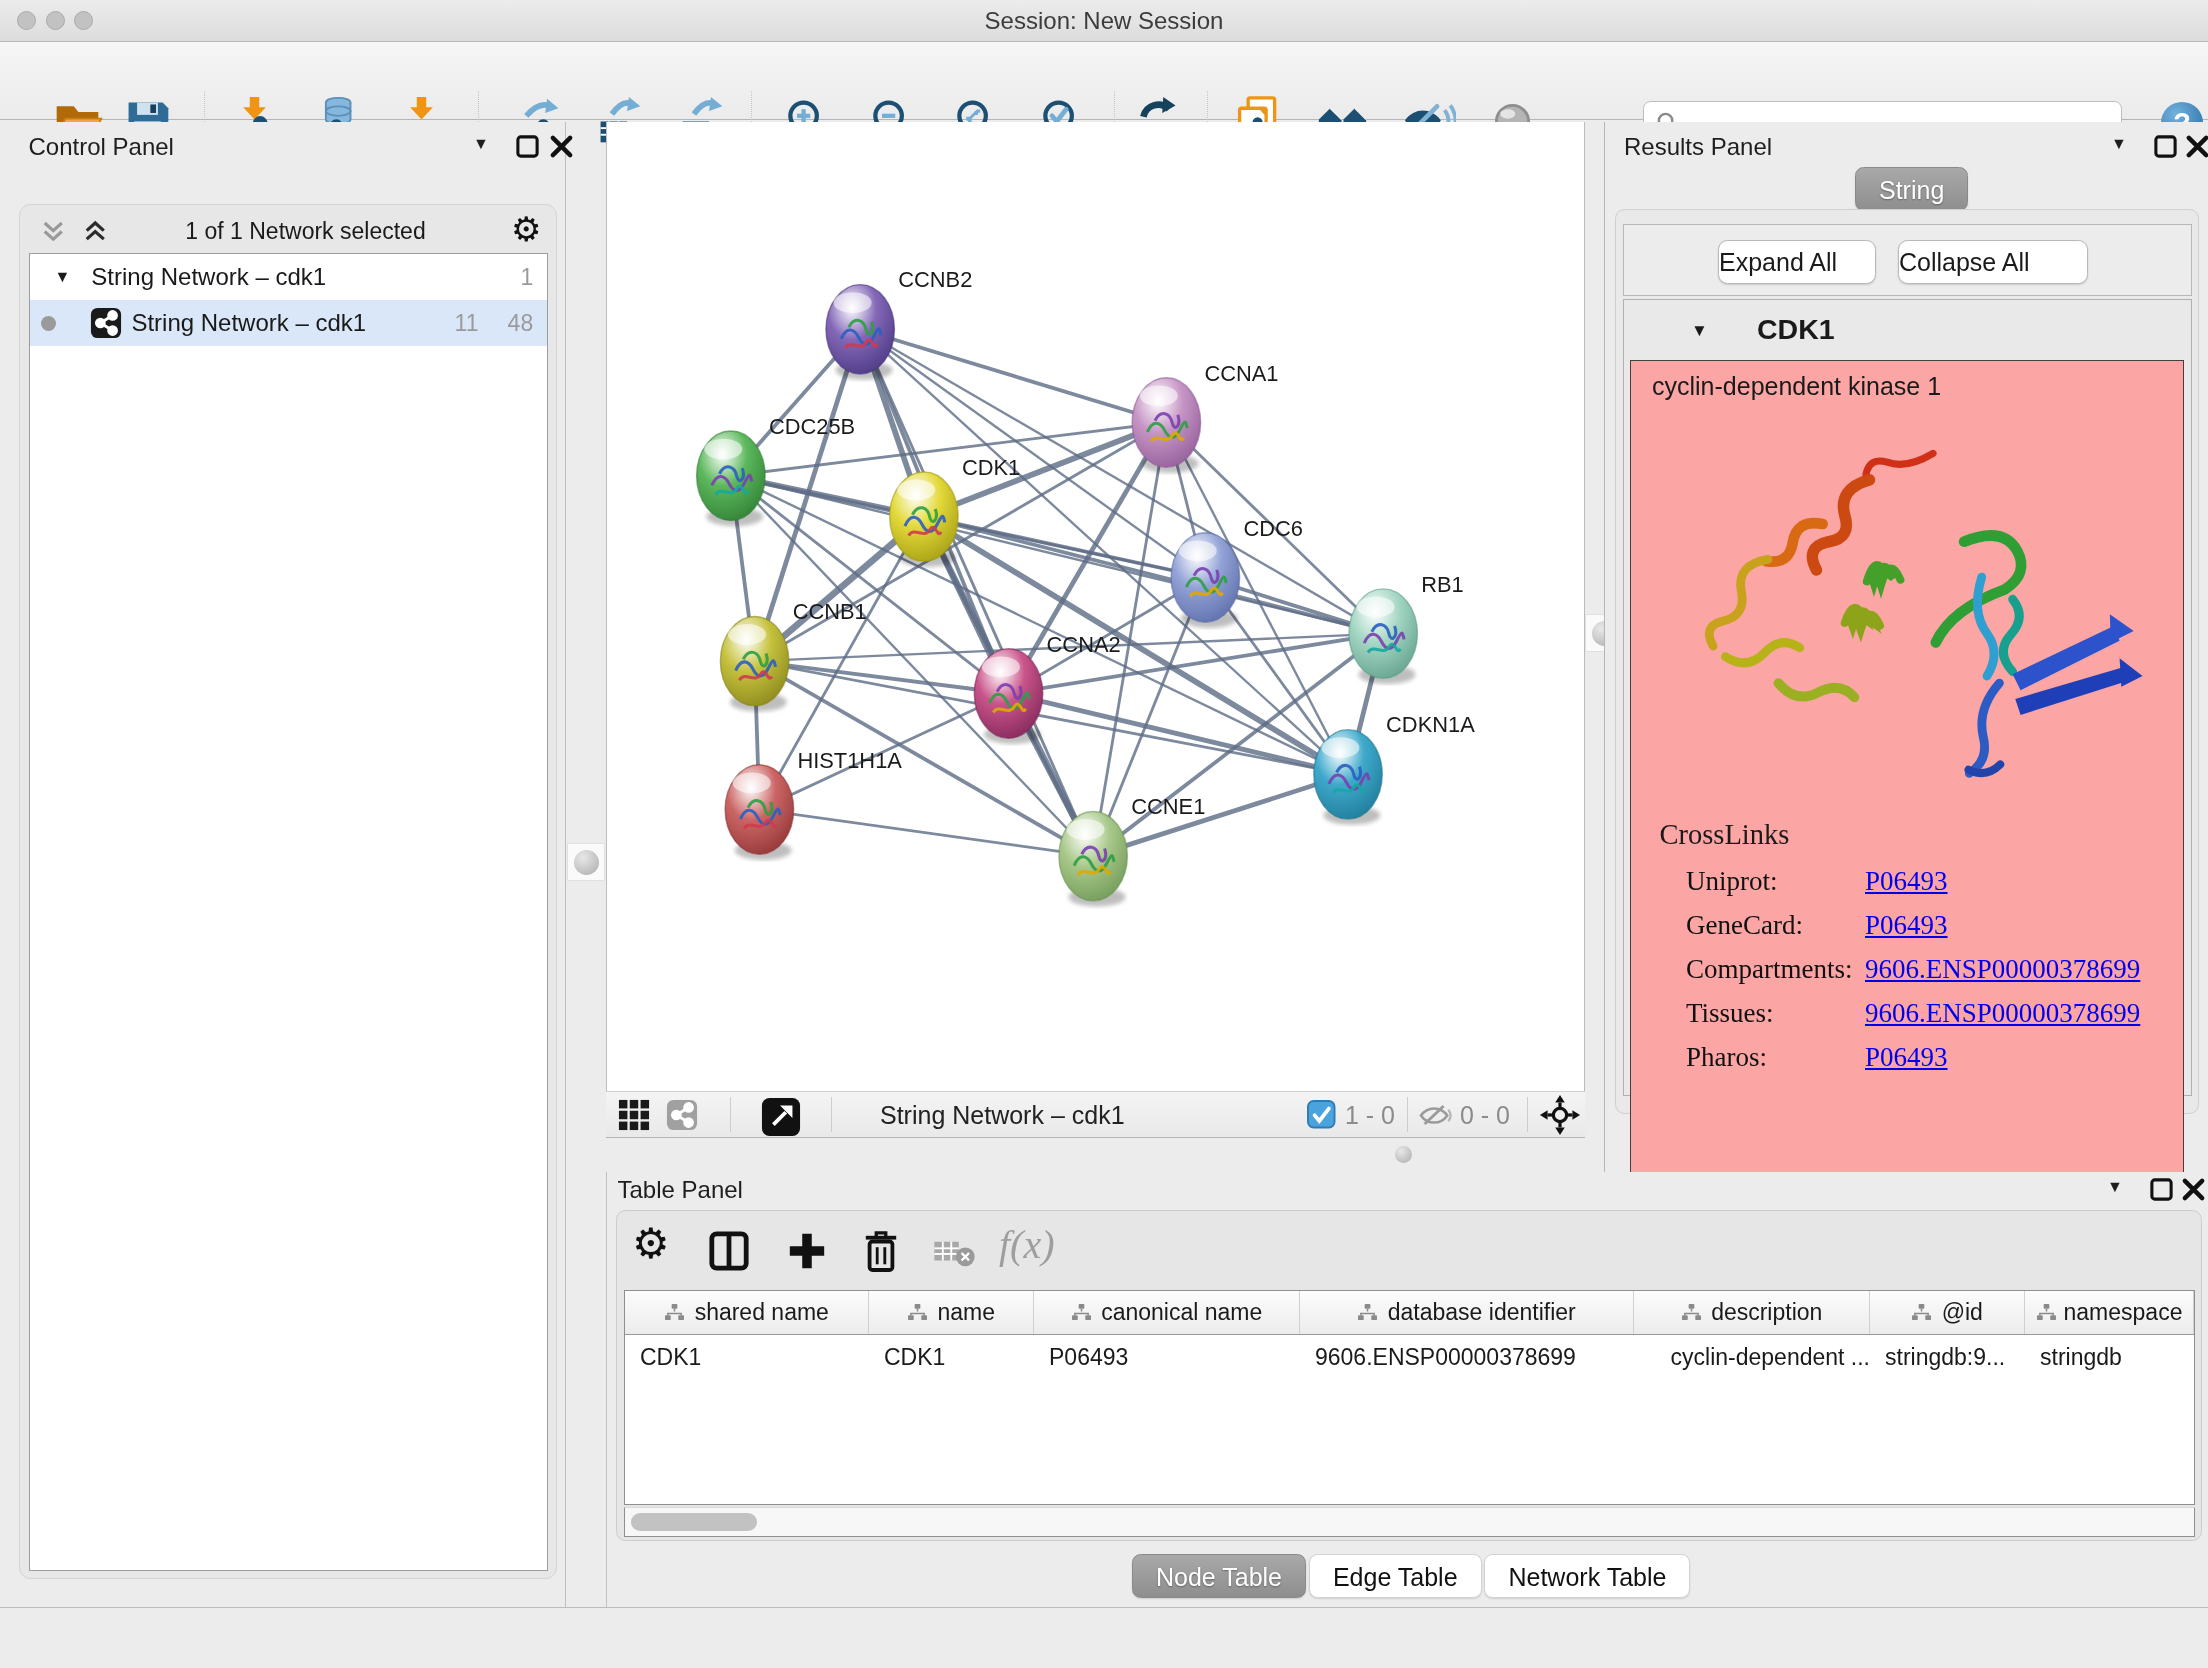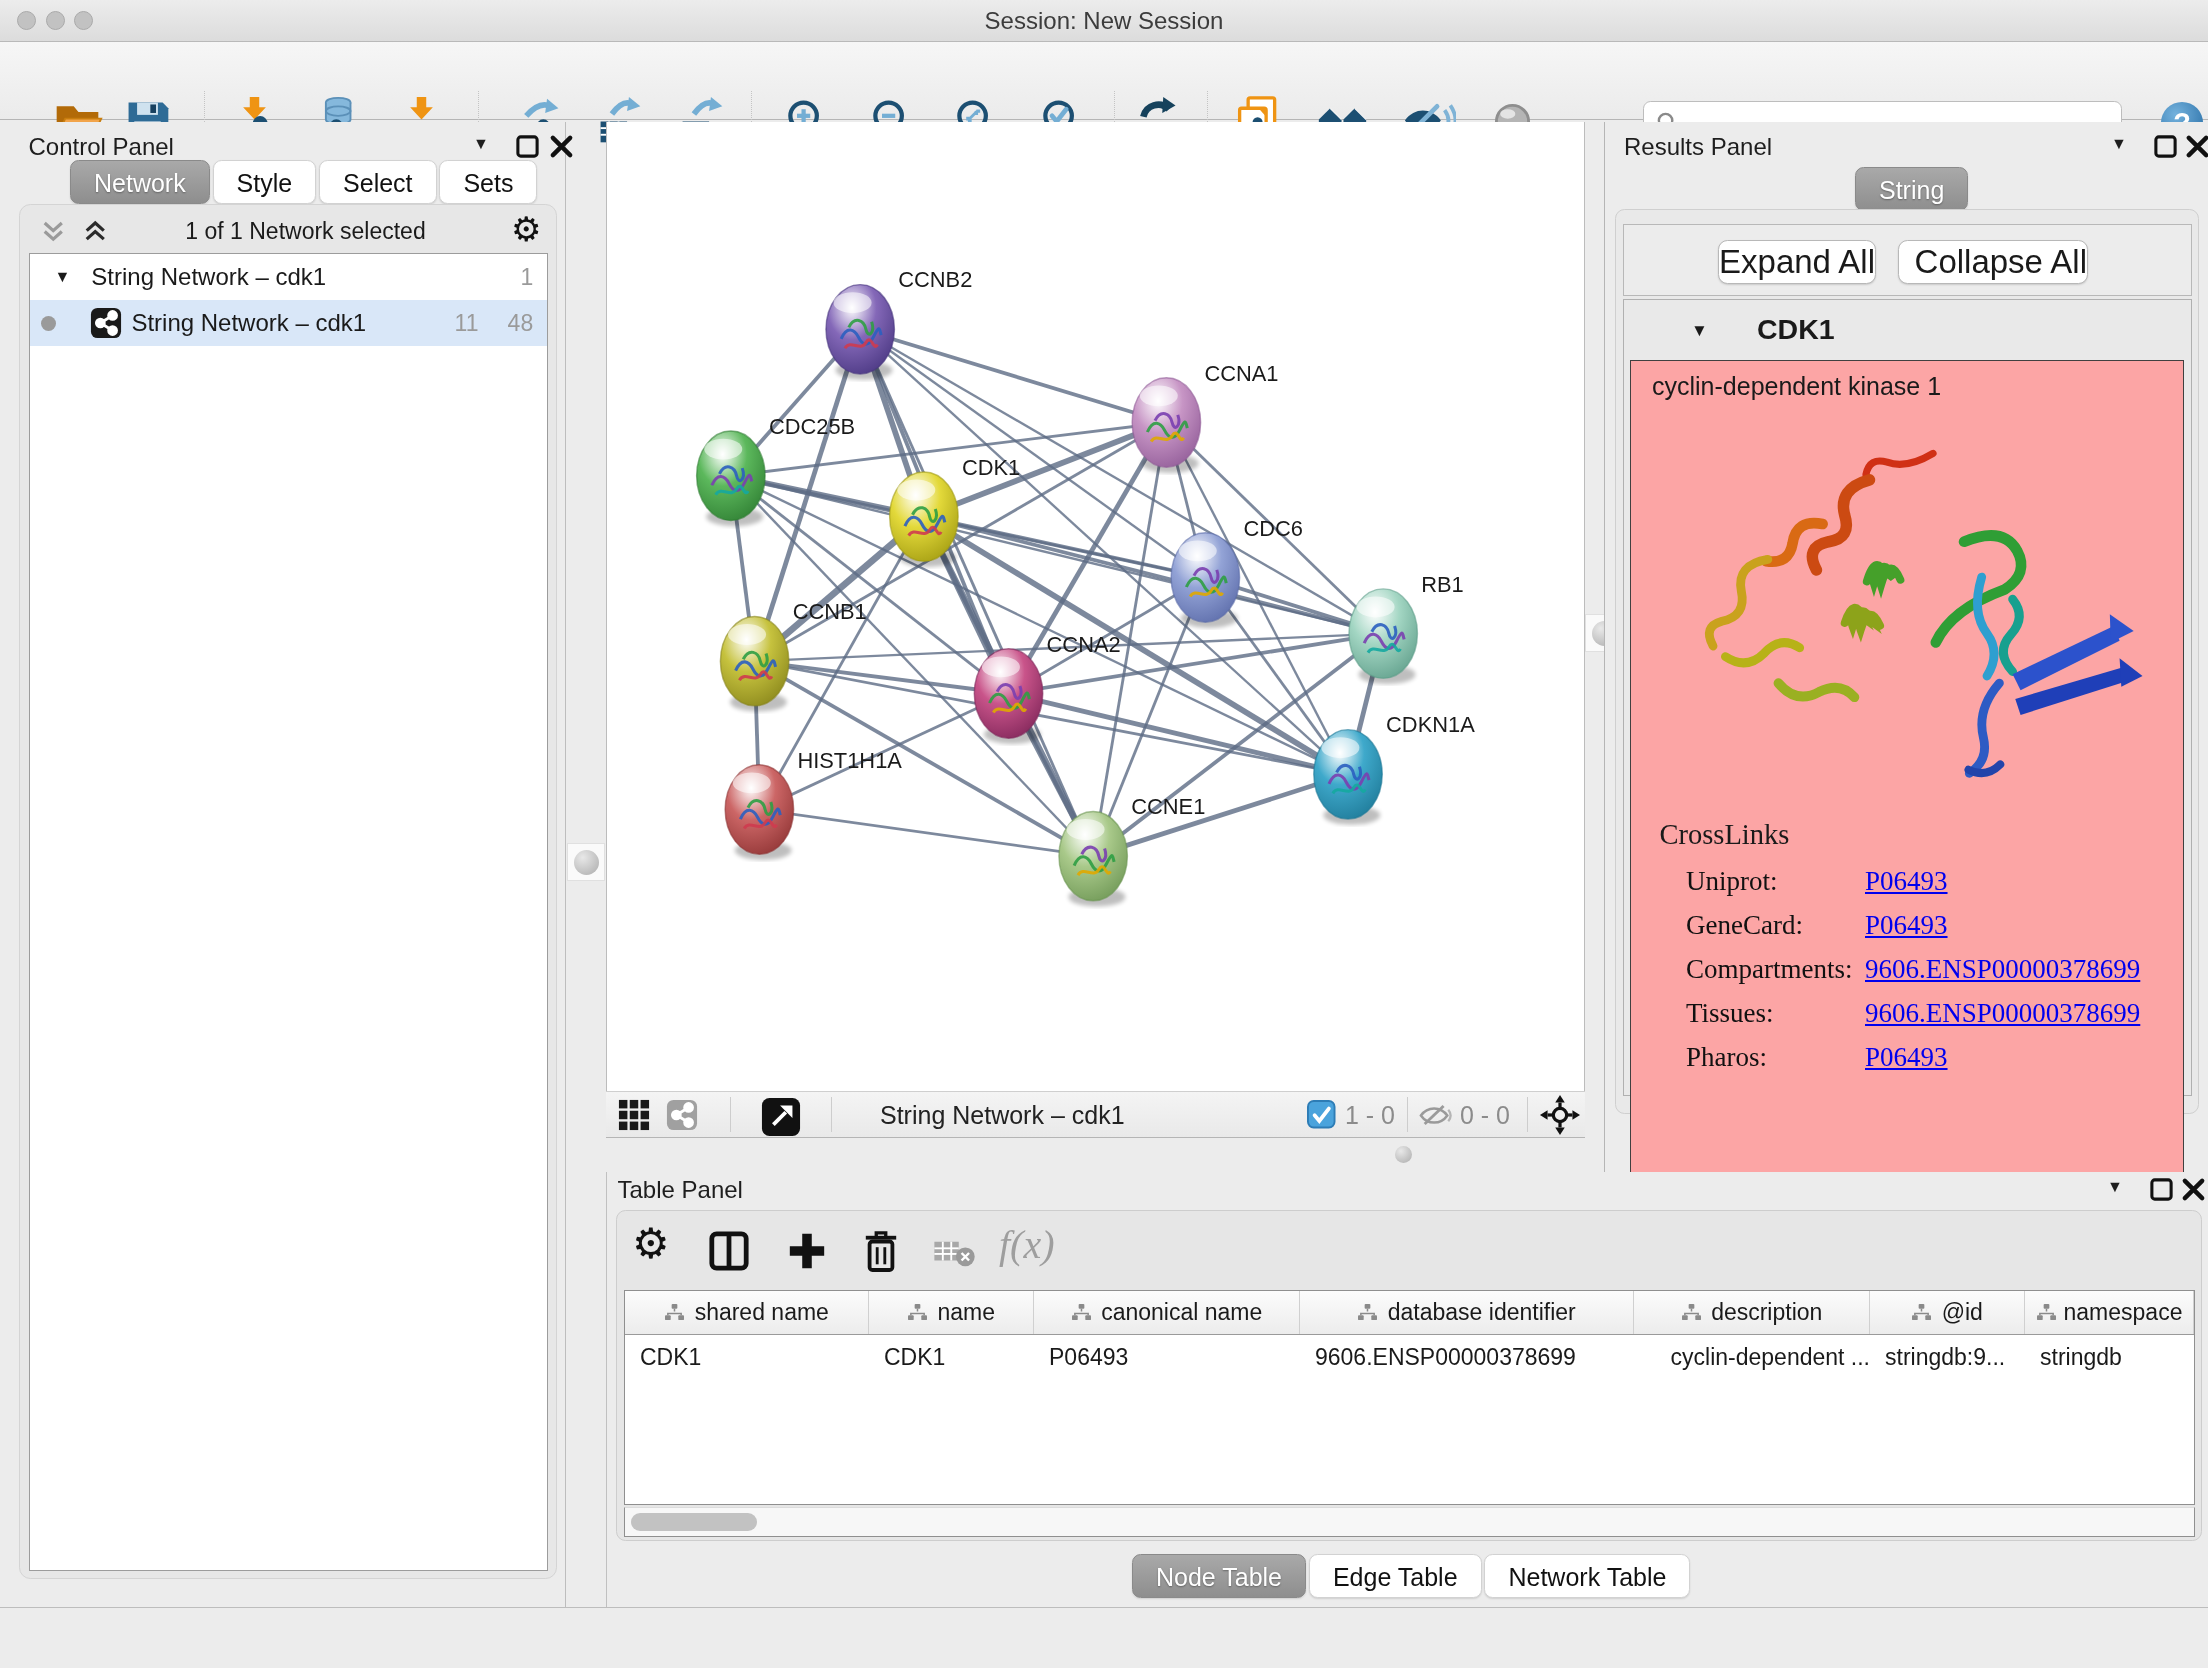--- a/index.html
+++ b/index.html
@@ -26,21 +26,21 @@
 .tree-row{height:46px;display:flex;align-items:center;font-size:24px;position:relative}
 .badge-num{color:#9a9a9a;font-size:23px}
 
 #canvas{left:606px;top:122px;width:979px;height:969px;background:#fff;border-left:1px solid #bcbcbc;border-right:1px solid #bcbcbc}
 #view-bar{left:606px;top:1091px;width:979px;height:47px;background:linear-gradient(#f4f4f4,#e9e9e9);border-top:1px solid #cfcfcf;border-bottom:1px solid #b5b5b5}
 .vsep{top:1097px;width:0;height:35px;border-left:1px solid #cdcdcd}
 
 #results-region{left:1604px;top:122px;width:605px;height:1050px;background:#ececec;border-left:1px solid #b5b5b5}
 #res-outer{left:1615px;top:209px;width:584px;height:905px;background:#e9e9e9;border:1px solid #cfcfcf;border-radius:9.5px}
 #res-btnbox{left:1623px;top:224px;width:569px;height:72px;background:#ececec;border:1px solid #b8b8b8}
-.res-btn{top:240px;height:44px;line-height:42px;background:#fff;border:1px solid #b8b8b8;border-radius:9.5px;font-size:33px;text-align:right;cursor:pointer;box-shadow:0 1px 1.9px rgba(0,0,0,.15)}
+.res-btn{top:240px;height:44px;line-height:42px;background:#fff;border:1px solid #b8b8b8;border-radius:9.5px;font-size:25px;text-align:left;cursor:pointer;box-shadow:0 1px 1.9px rgba(0,0,0,.15)}
 #res-section{left:1623px;top:299px;width:569px;height:797px;border:1px solid #b0b0b0;background:#e9e9e9}
 #res-content{left:1630px;top:360px;width:554px;height:944px;background:#fca5a5;border:1px solid #404040}
 .xrow{display:flex;height:44px;align-items:center;font-family:"Liberation Serif",serif;font-size:27px}
 .xlabel{width:179px;color:#111}
 .xlink{text-decoration:underline;cursor:pointer}
 
 #table-region{left:606px;top:1172px;width:1603px;height:436px;background:#ececec;border-left:1px solid #c0c0c0}
 #tbl-box{left:616px;top:1210px;width:1586px;height:331px;background:#e6e6e6;border:1px solid #cdcdcd;border-radius:9.5px}
 #tbl-white{left:624px;top:1290px;width:1571px;height:215px;background:#fff;border:1px solid #8f8f8f;display:flex;flex-direction:column}
 #thead-row{display:flex;height:44px;background:linear-gradient(#fcfcfc,#ececec);border-bottom:1px solid #9a9a9a}
@@ -229,21 +229,20 @@
 
 <div class="abs" style="left:0;top:122px;width:566px;height:1486px;background:#ececec;border-right:1px solid #bdbdbd">
   <span class="abs panel-title" style="left:28.5px;top:11.4px">Control Panel</span>
   <span class="abs ph-caret" style="left:473px;top:13.3px">▼</span>
   <svg class="abs" style="left:515px;top:12.4px;cursor:pointer" width="25" height="25" viewBox="0 0 26 26">
       <rect x="3" y="3" width="20" height="20" rx="3" stroke="#111" stroke-width="3.2" fill="none"></rect>
     </svg>
   <svg class="abs" style="left:549px;top:12.4px;cursor:pointer" width="25" height="25" viewBox="0 0 26 26">
       <path d="M4 4L22 22M22 4L4 22" stroke="#111" stroke-width="4.6" stroke-linecap="round"></path>
     </svg>
-  <div class="abs" id="ctl-tabs" style="left:70px;top:38px"><div class="tab sel">Network</div><div class="tab">Style</div><div class="tab">Select</div><div class="tab">Sets</div></div>
 </div>
 <div class="abs" id="ctl-box">
   <svg class="abs" style="left:19px;top:15px;cursor:pointer" width="28.5" height="25" viewBox="0 0 30 26">
       <g stroke="#9a9a9a" stroke-width="3.4" fill="none">
         <path d="M6 3l9 8 9-8"></path>
         <path d="M6 12l9 8 9-8"></path>
       </g>
     </svg>
   <svg class="abs" style="left:61px;top:15px;cursor:pointer" width="28.5" height="25" viewBox="0 0 30 26">
       <g stroke="#2b2b2b" stroke-width="3.4" fill="none">

